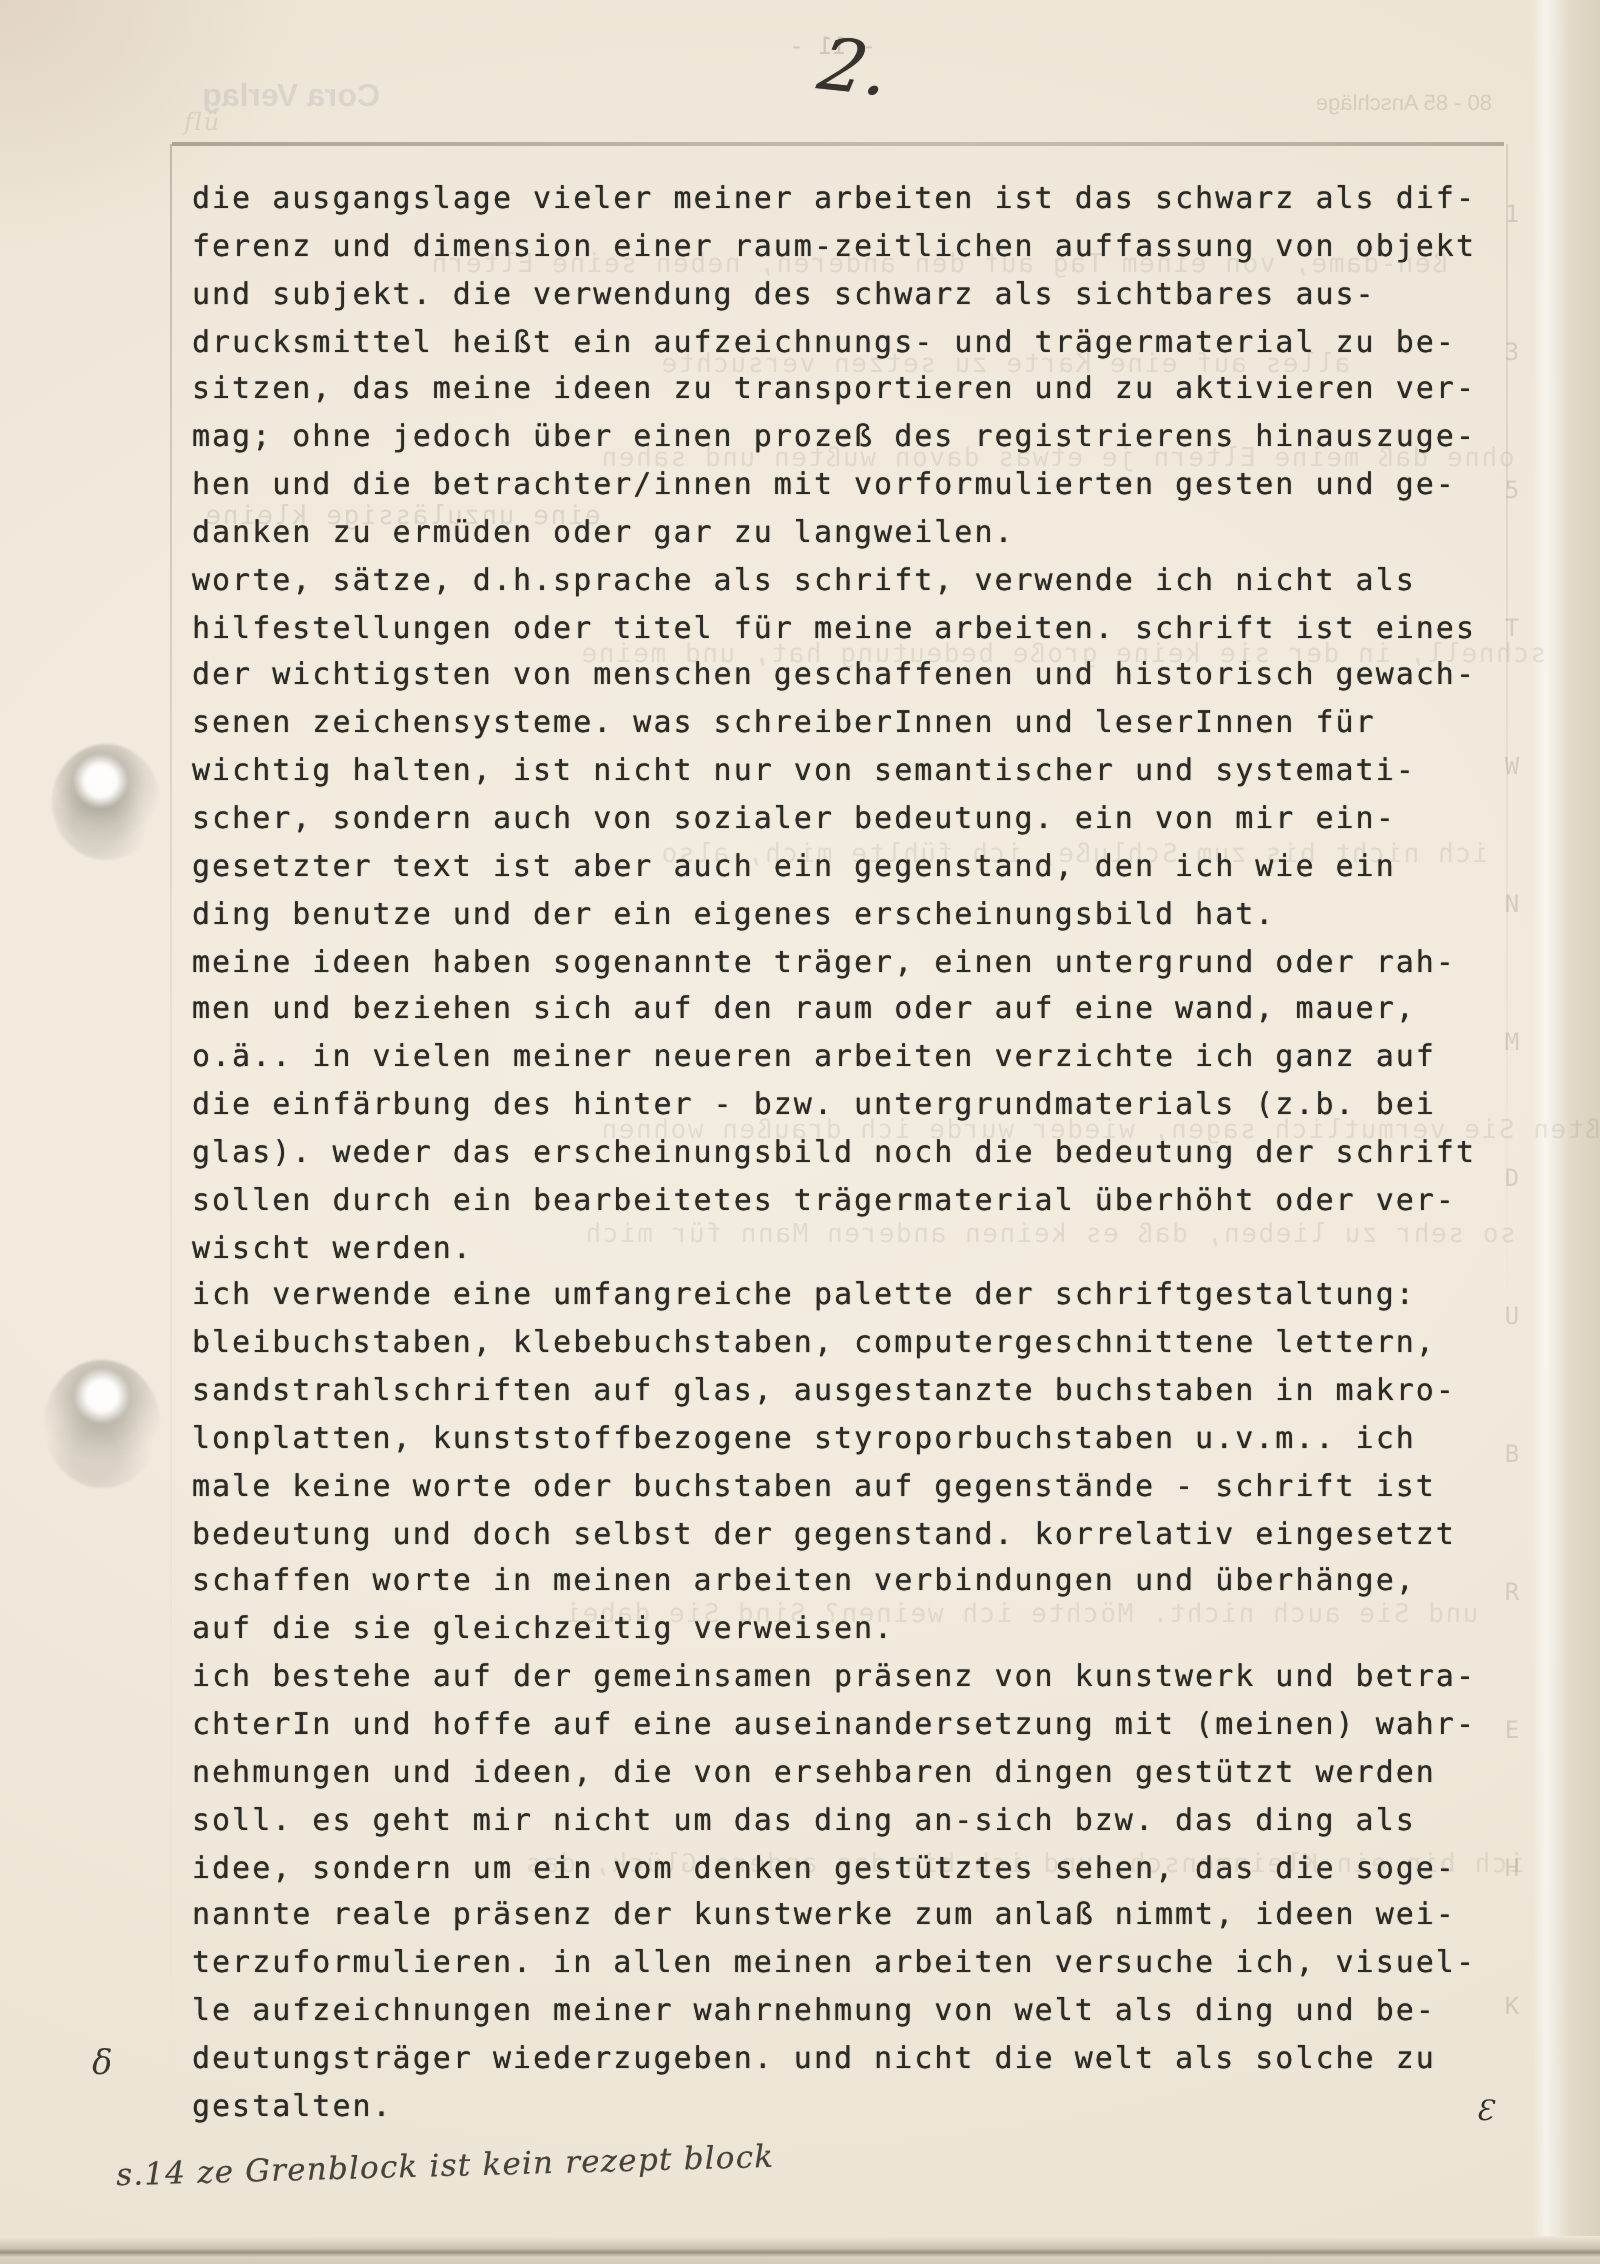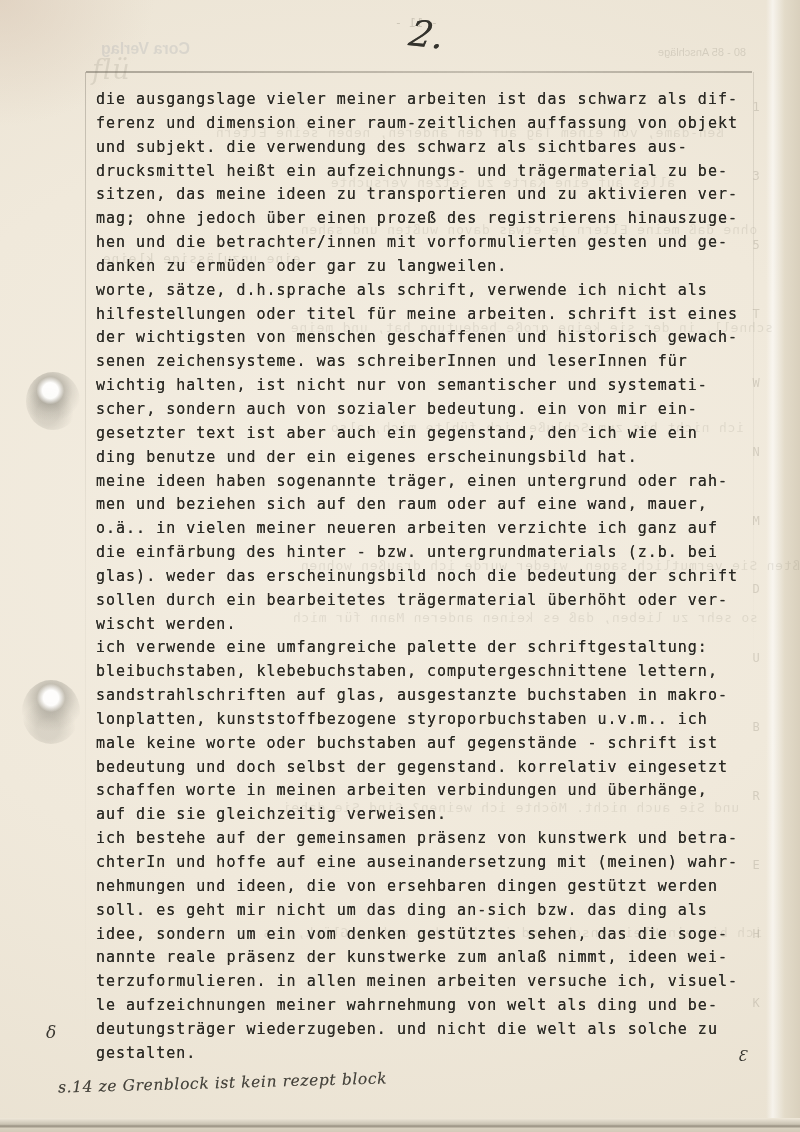--- a/index.html
+++ b/index.html
@@ -49,21 +49,21 @@
   .ghost-line:nth-child(2){top:175px;left:330px;}
   .ghost-line:nth-child(3){top:222px;left:300px;}
   .ghost-line:nth-child(4){top:251px;left:102px;opacity:.16;}
   .ghost-line:nth-child(5){top:320px;left:290px;}
   .ghost-line:nth-child(6){top:420px;left:330px;}
   .ghost-line:nth-child(7){top:558px;left:300px;}
   .ghost-line:nth-child(8){top:610px;left:292px;}
   .ghost-line:nth-child(9){top:800px;left:282px;}
   .ghost-line:nth-child(10){top:925px;left:262px;}
   .ghost-line:nth-child(11){top:54px;left:92px;transform:none;
-    font-family:"DejaVu Serif",serif;font-style:italic;font-size:27px;opacity:.15;}
+    font-family:"DejaVu Serif",serif;font-style:italic;font-size:12px;opacity:.15;}
 
   .margin-glyphs{position:absolute;left:748px;top:100px;height:910px;width:16px;
     display:flex;flex-direction:column;justify-content:space-between;align-items:center;
     font-size:12px;color:#827b6b;opacity:.25;pointer-events:none;}
 
   
   .smudge{position:absolute;border-radius:50%;filter:blur(.4px);}
   .smudge-1{left:26px;top:372px;width:54px;height:58px;
     background:
       radial-gradient(circle at 45% 32%, rgba(255,255,255,.9) 0 16%, rgba(125,122,112,.40) 28%, rgba(125,122,112,.14) 46%, rgba(125,122,112,0) 64%),

